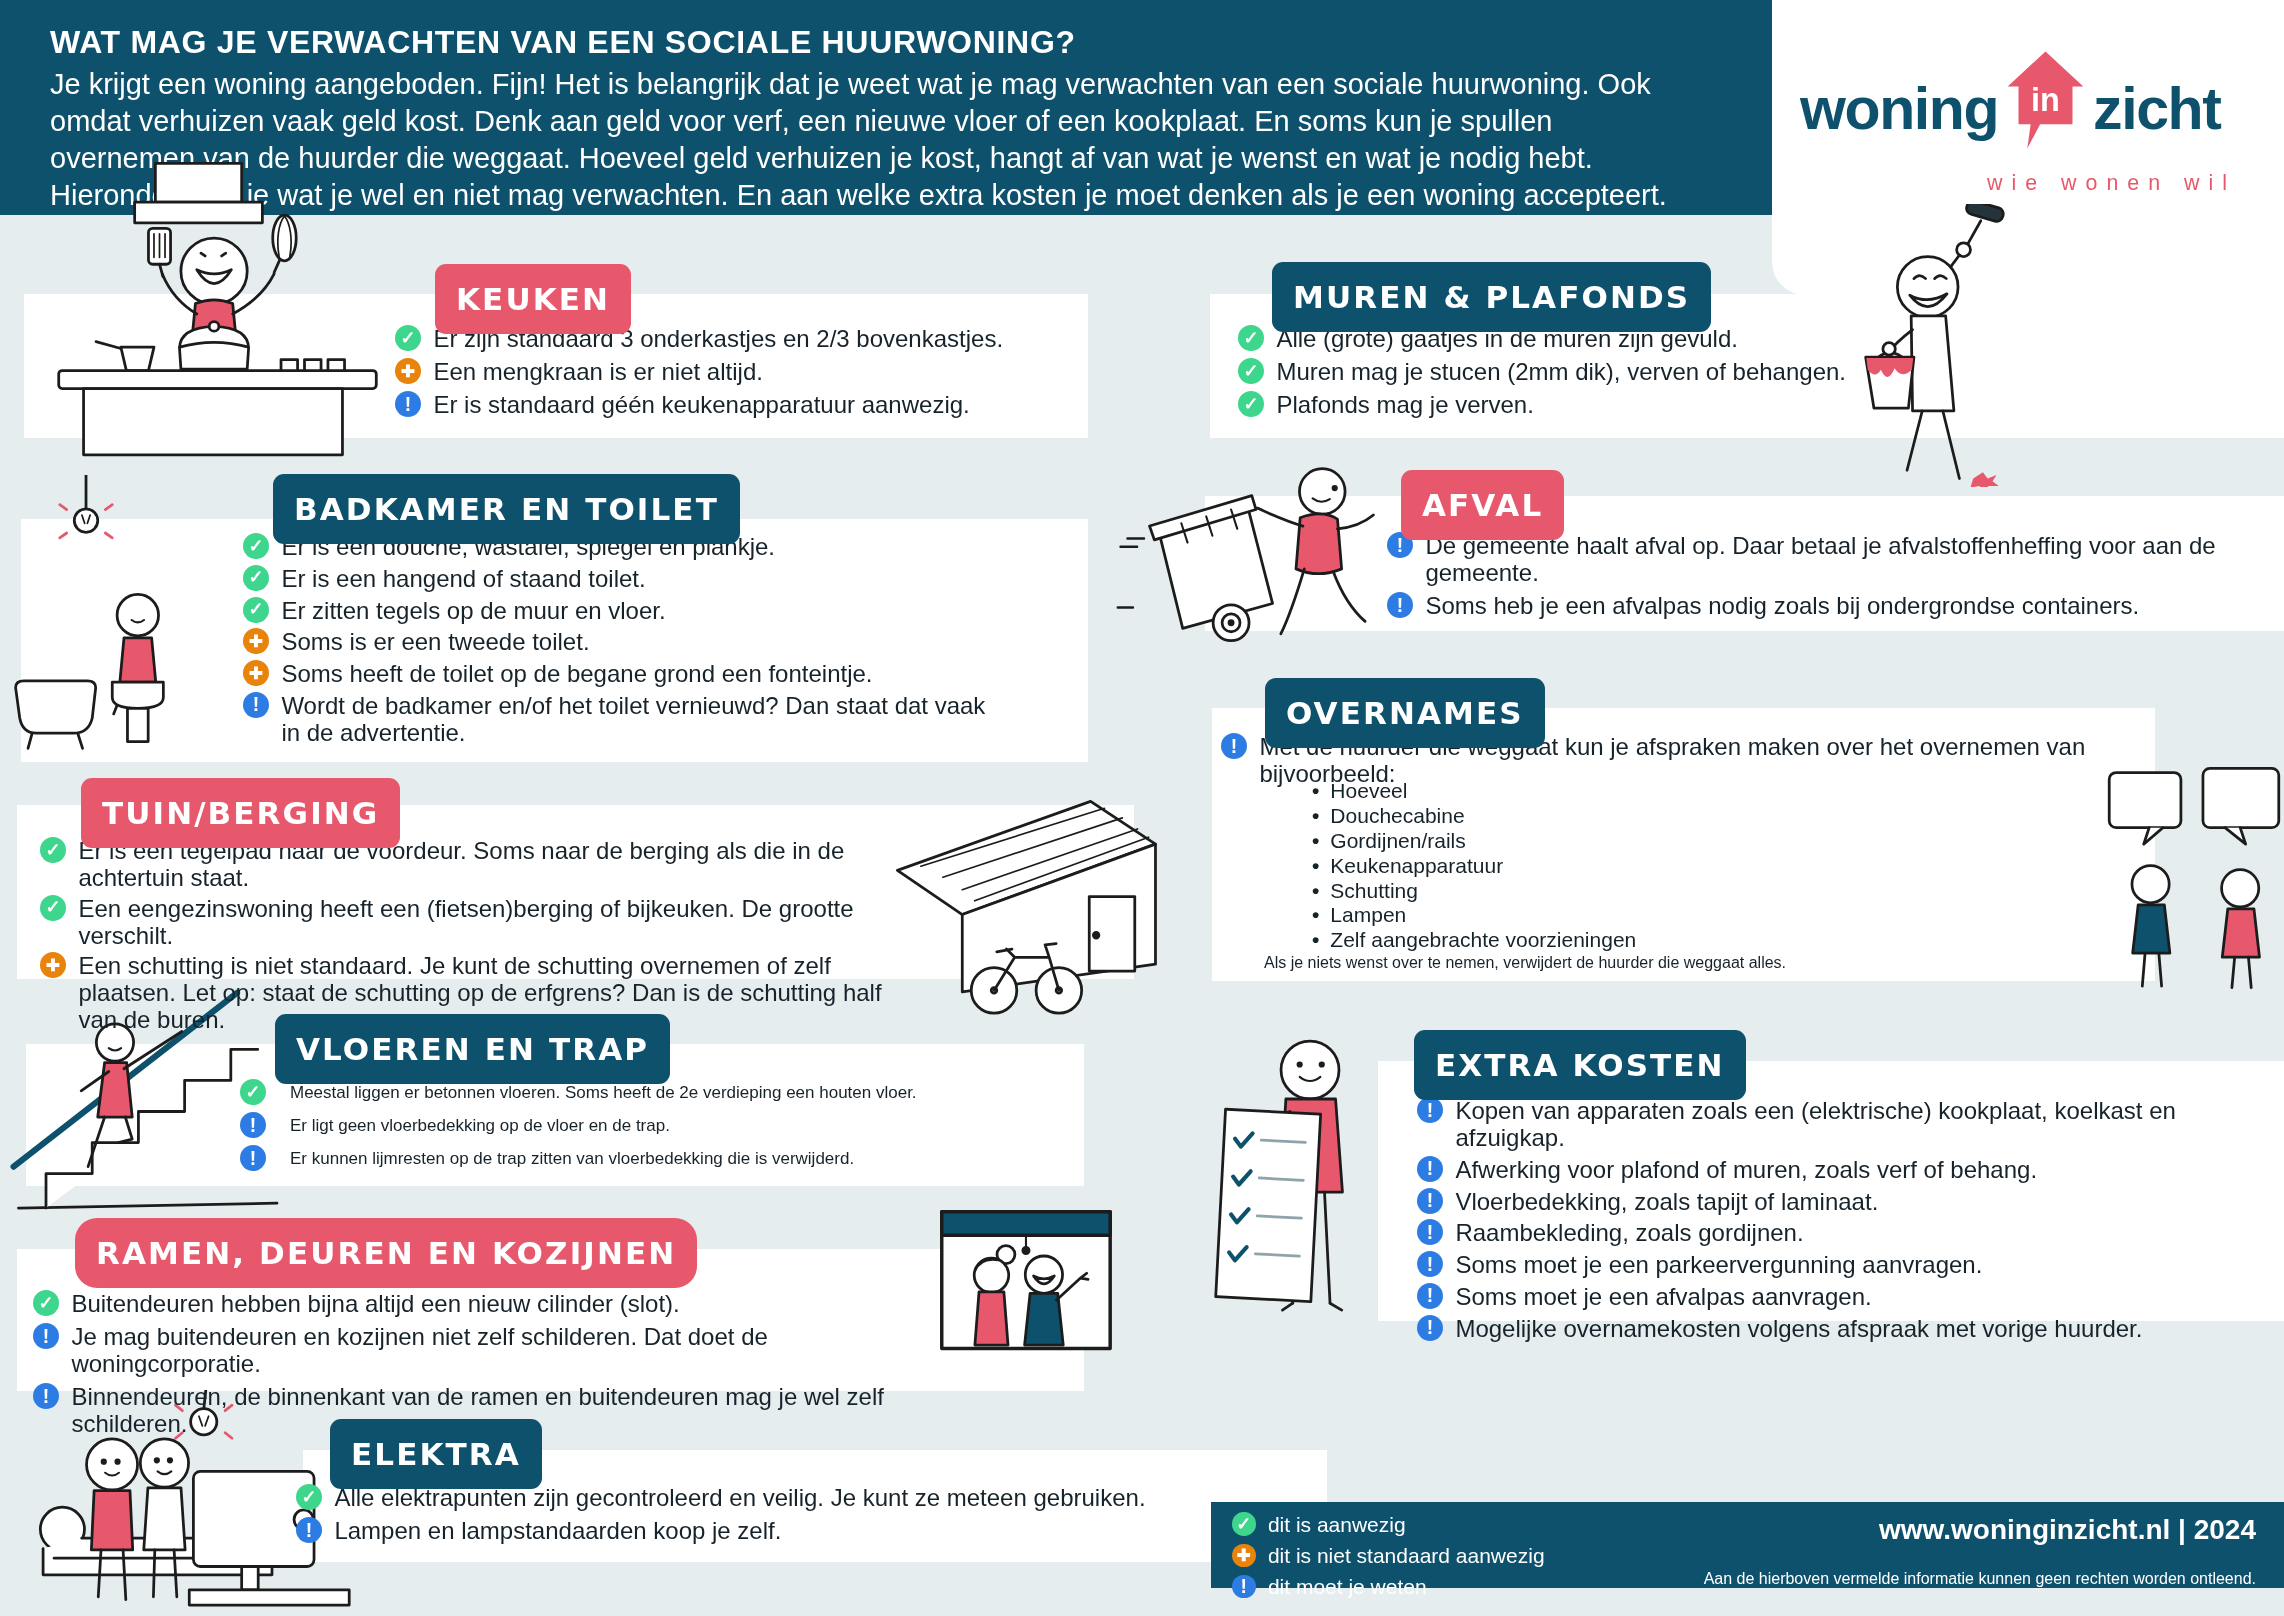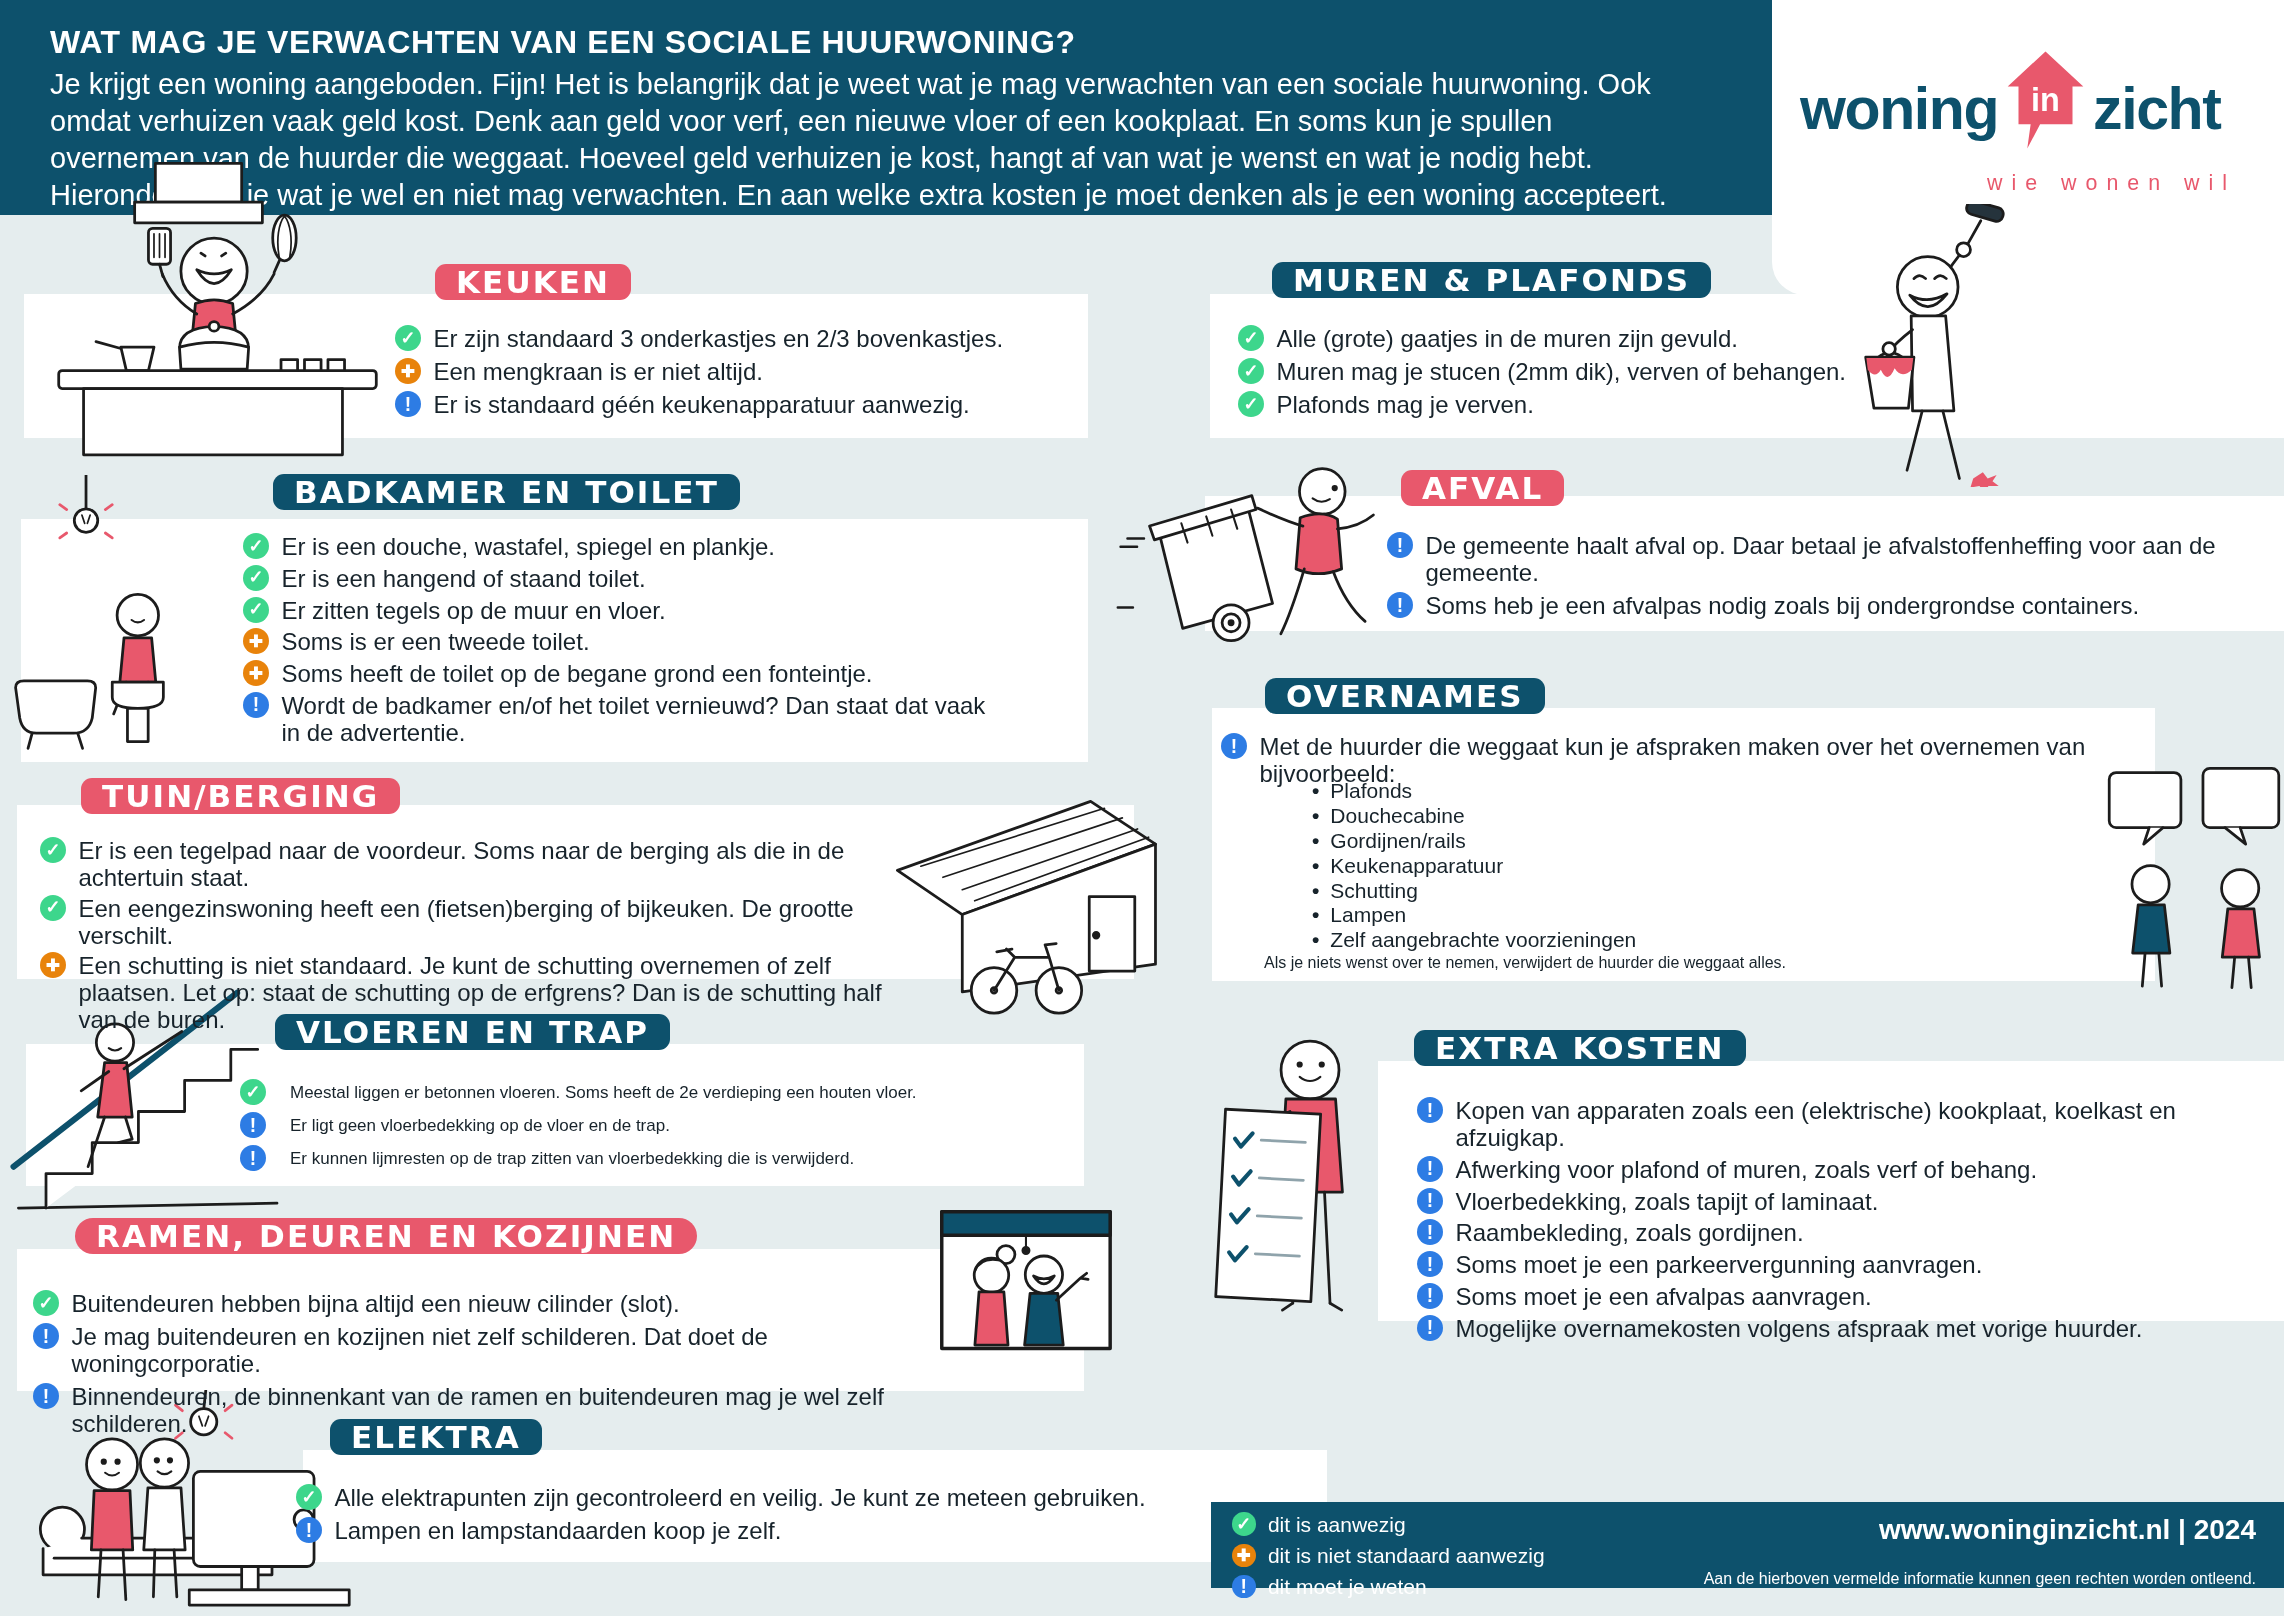--- a/index.html
+++ b/index.html
@@ -12,21 +12,21 @@
   .page-title{position:absolute;left:50px;top:23.5px;color:#fff;font-size:32px;font-weight:700;letter-spacing:0.7px;white-space:nowrap;}
   .page-intro{position:absolute;left:50px;top:66px;width:1747px;color:#fff;font-size:29px;line-height:37px;}
   
   .logo-row{position:absolute;left:28px;top:66px;display:flex;align-items:center;gap:7px;}
   .logo-word{font-size:59px;font-weight:700;color:#0d516c;letter-spacing:-1.4px;}
   .logo-house{width:81px;height:104px;margin-top:-18px;}
   .logo-tagline{position:absolute;left:215px;top:171px;color:#e8586c;font-size:21.4px;letter-spacing:9px;white-space:nowrap;}
   
   .band{position:absolute;background:#fff;}
   .label{position:absolute;color:#fff;font-weight:700;font-size:31px;letter-spacing:2.1px;
-         padding:0 21px;border-radius:11px;white-space:nowrap;font-family:"DejaVu Sans",sans-serif;z-index:5;}
+         padding:17px 21px;border-radius:11px;white-space:nowrap;font-family:"DejaVu Sans",sans-serif;z-index:5;}
   .label.pink{background:#e8586c}
   .label.teal{background:#0d516c}
   
   .items{position:absolute;display:flex;flex-direction:column;gap:6.2px;z-index:4;}
   .row{display:flex;align-items:flex-start;gap:12.4px;font-size:24px;line-height:27px;color:#17232b;}
   .badge{flex:0 0 auto;width:26px;height:26px;border-radius:50%;color:#fff;display:flex;align-items:center;
          justify-content:center;font-weight:700;}
   .badge.check{background:#3dd68c}
   .badge.plus{background:#e8830b}
   .badge.info{background:#2d7ce4}
@@ -182,21 +182,21 @@
   </div>
 
   <div class="items" style="left:1221px;top:733px;width:939px;">
     <div class="row">
         <span class="badge info"></span>
         <span>Met de huurder die weggaat kun je afspraken maken over het overnemen van bijvoorbeeld:</span>
       </div>
   </div>
   <div class="bullets" style="left:1312px;top:779px;">
     <div class="bullet">
-        <span>Plafonds</span>
+        <span>Hoeveel</span>
       </div>
     <div class="bullet">
         <span>Douchecabine</span>
       </div>
     <div class="bullet">
         <span>Gordijnen/rails</span>
       </div>
     <div class="bullet">
         <span>Keukenapparatuur</span>
       </div>

